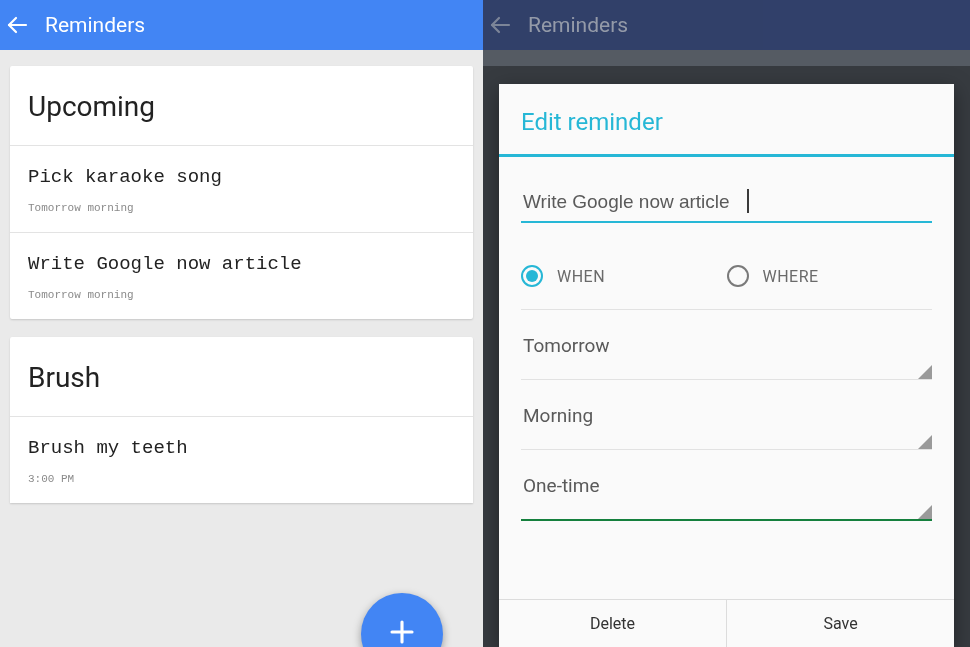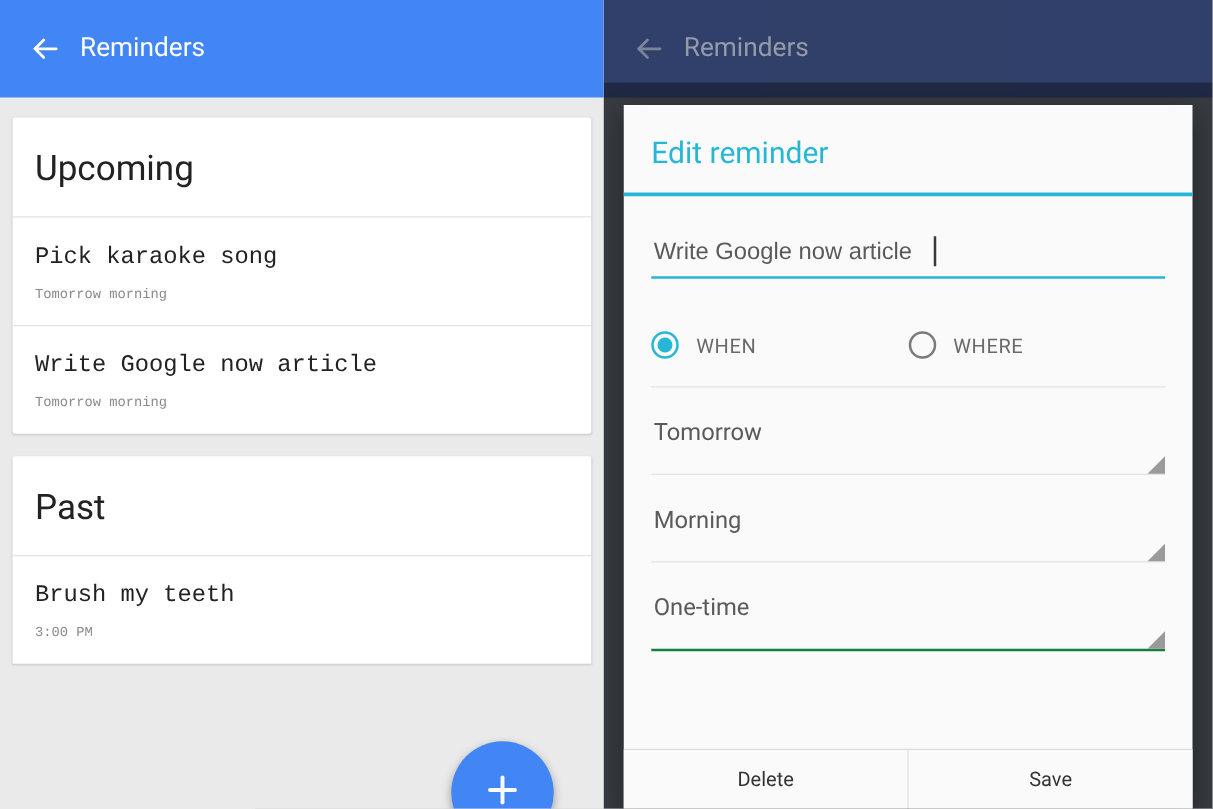--- a/index.html
+++ b/index.html
@@ -4,22 +4,22 @@
 <style>
   * { box-sizing: border-box; margin: 0; padding: 0; }
   html, body { width: 970px; height: 647px; overflow: hidden; font-family: Roboto, Arial, sans-serif; }
   .stage { display: flex; width: 970px; height: 647px; }
   .pane { position: relative; height: 647px; overflow: hidden; }
   .pane-left { width: 483px; background: #eaeaea; }
   .pane-right { width: 487px; background: #555b63; }
 
   
   .header {
-    height: 78px; display: flex; align-items: center;
-    padding: 0 22px; color: #fff;
+    height: 50px; display: flex; align-items: center;
+    padding: 0 3px; color: #fff;
   }
   .header-left { background: #4285f4; }
   .header-right { background: #26376c; opacity: 0.75; }
   .back-icon { width: 28px; height: 28px; display: flex; align-items: center; justify-content: center; margin-right: 14px; }
   .back-icon svg { width: 24px; height: 24px; }
   .header-title { font-size: 21px; font-weight: 400; }
   .header-right .header-title, .header-right .back-icon { color: #a9b0c0; }
   .scroll { padding: 16px 10px 0 10px; }
   .card {
     background: #fff; border-radius: 2px; margin-bottom: 18px;
@@ -127,21 +127,21 @@
           <div class="item-sub">Tomorrow morning</div>
         </div>
         <div class="divider"></div>
         <div class="item">
           <div class="item-title">Write Google now article</div>
           <div class="item-sub">Tomorrow morning</div>
         </div>
       </div>
 
       <div class="card past-cut">
-        <div class="section-title">Past</div>
+        <div class="section-title">Brush</div>
         <div class="divider"></div>
         <div class="item">
           <div class="item-title">Brush my teeth</div>
           <div class="item-sub">3:00 PM</div>
         </div>
       </div>
     </div>
 
     <div class="fab">
       <span>

